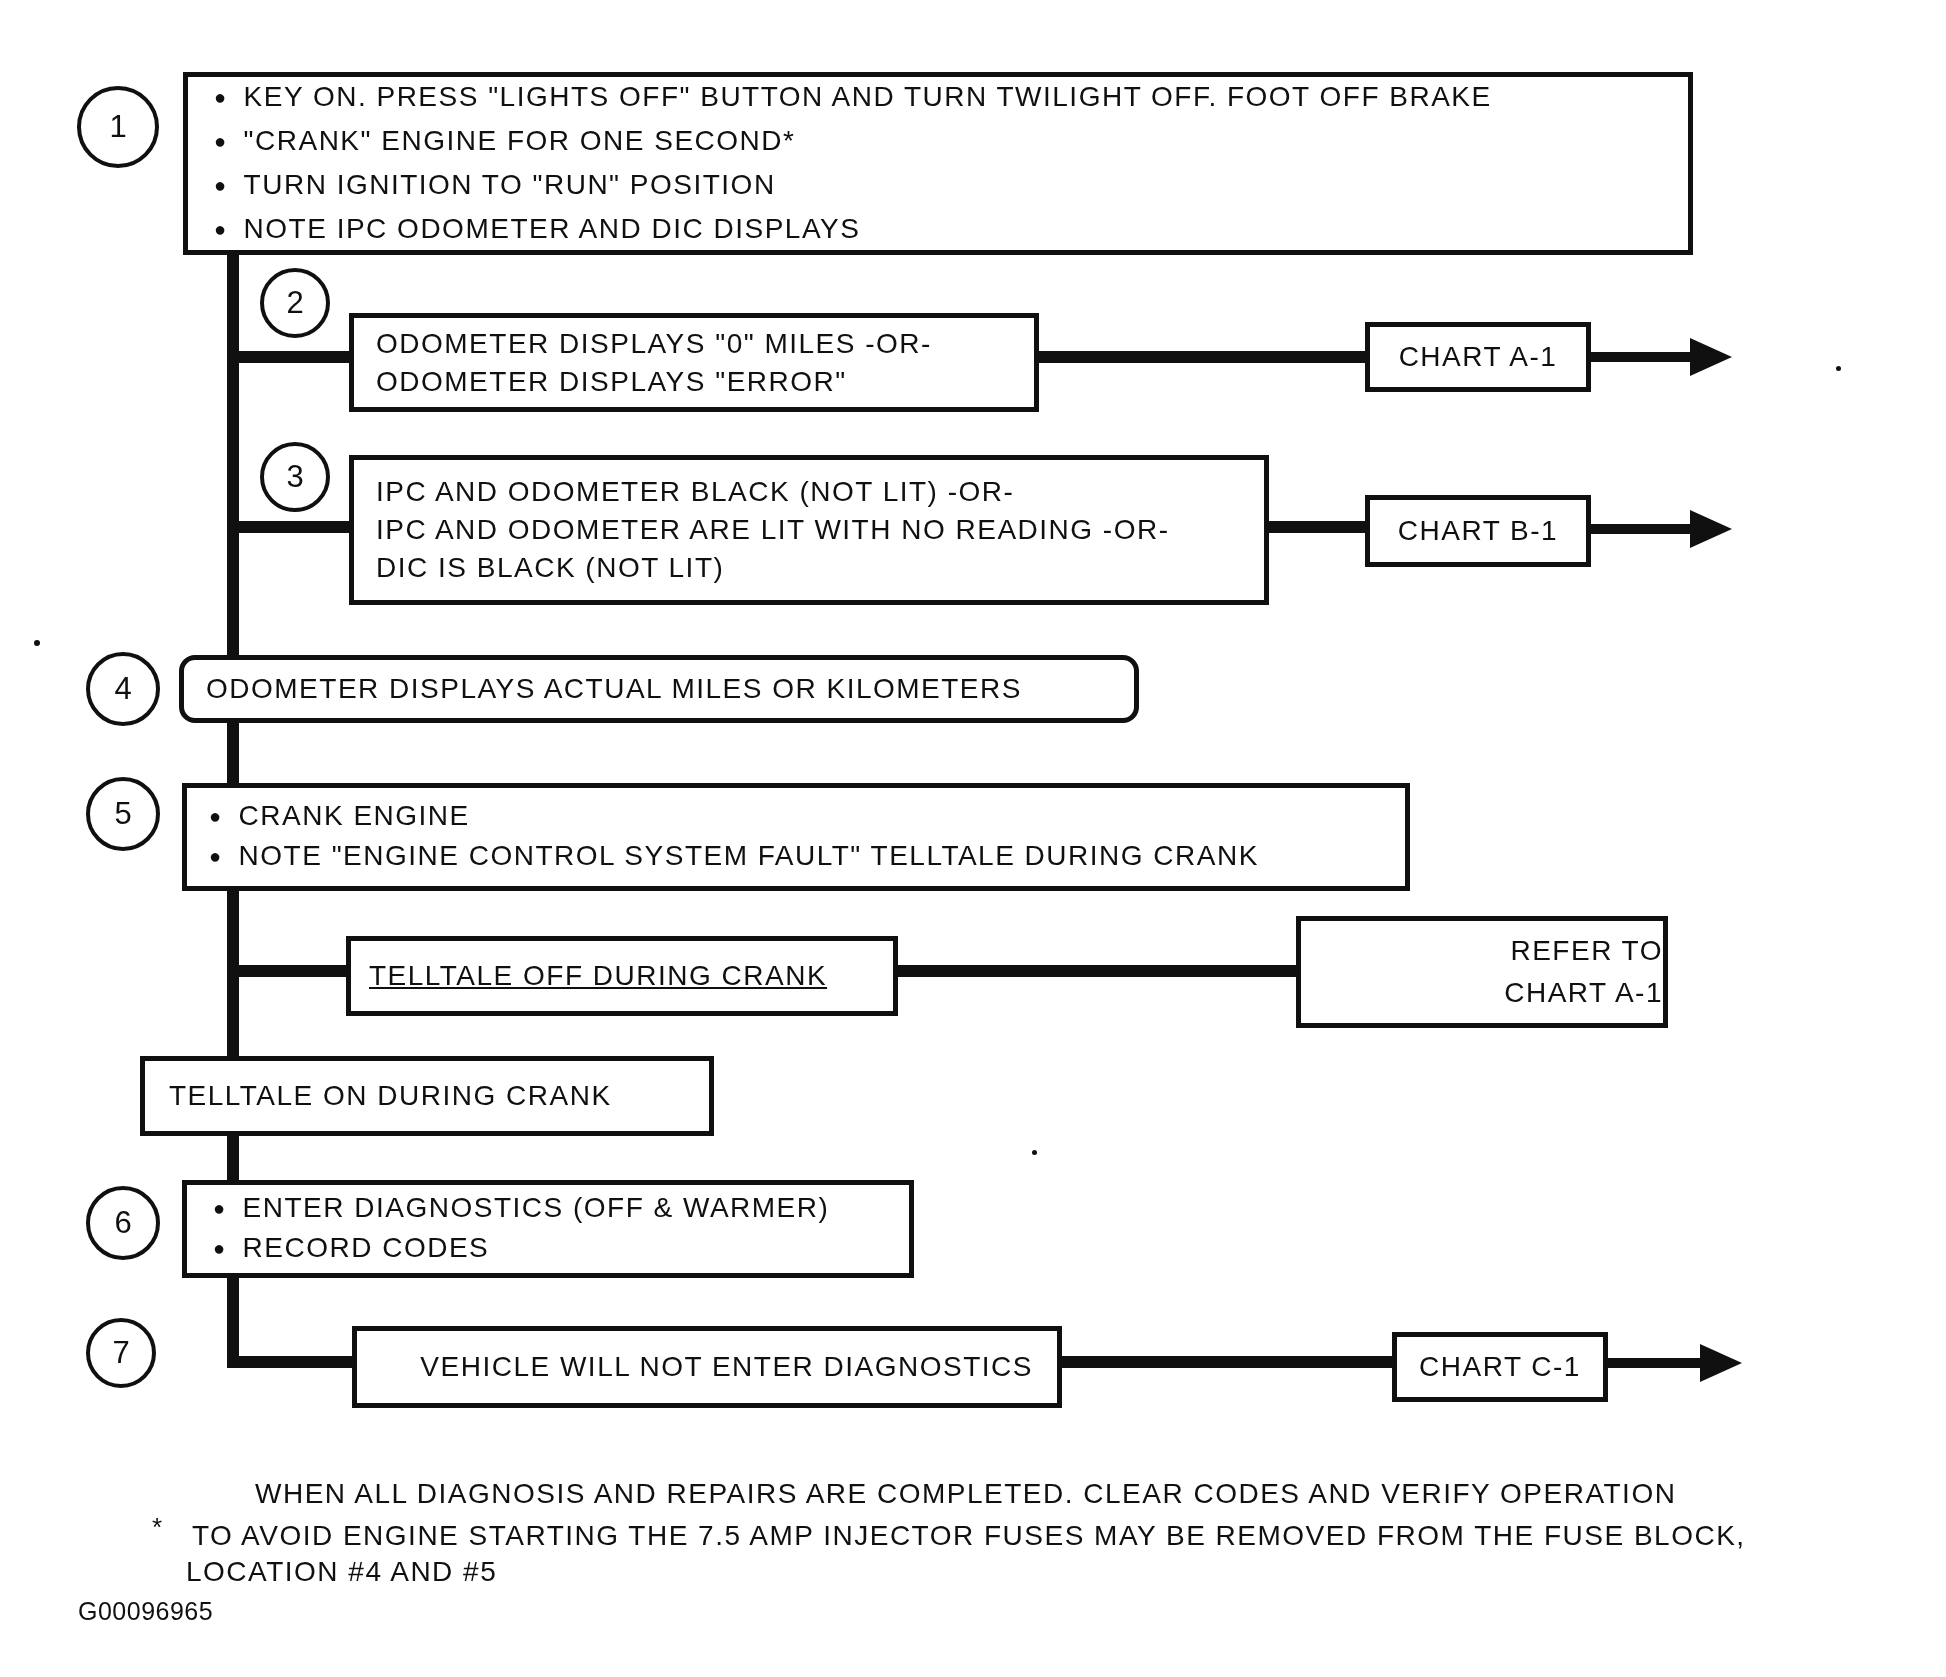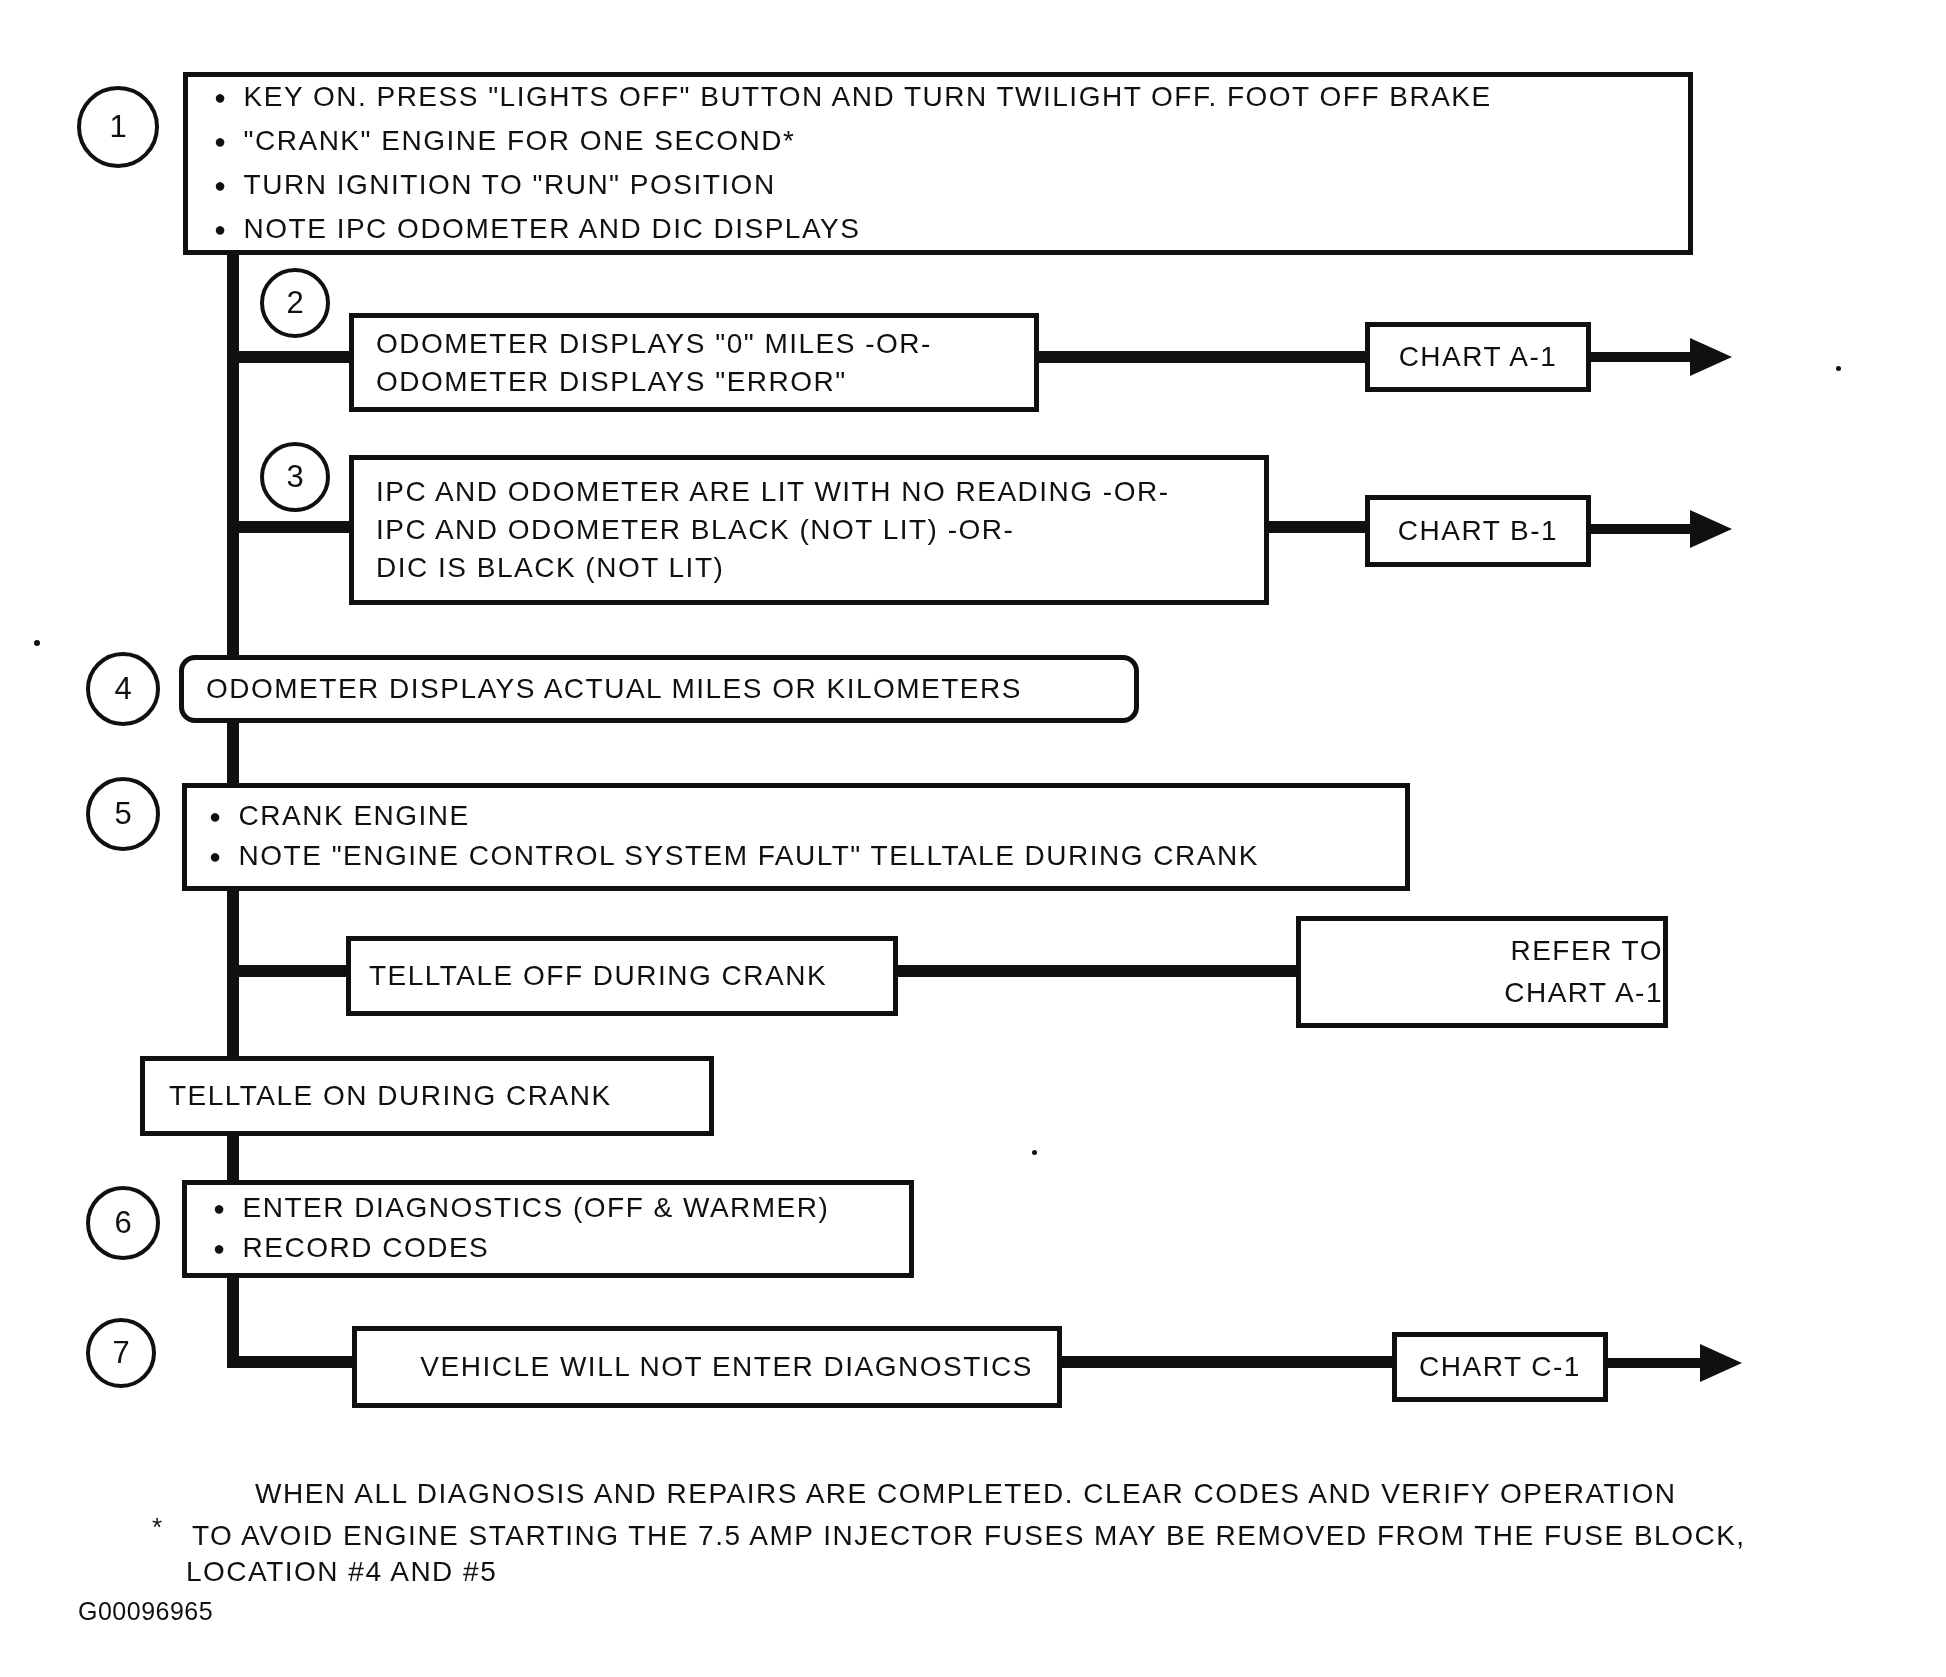--- a/index.html
+++ b/index.html
@@ -91,22 +91,22 @@
 
   <div class="box col" style="left:349px;top:313px;width:690px;height:99px;padding:4px 22px;">
     <div class="line38">ODOMETER DISPLAYS "0" MILES -OR-</div>
     <div class="line38">ODOMETER DISPLAYS "ERROR"</div>
   </div>
   <div class="chartbox" style="left:1365px;top:322px;width:226px;height:70px;">
     <span>CHART A-1</span>
   </div>
 
   <div class="box col" style="left:349px;top:455px;width:920px;height:150px;padding:4px 22px;">
+    <div class="line38">IPC AND ODOMETER BLACK (NOT LIT) -OR-</div>
     <div class="line38">IPC AND ODOMETER ARE LIT WITH NO READING -OR-</div>
-    <div class="line38">IPC AND ODOMETER BLACK (NOT LIT) -OR-</div>
     <div class="line38">DIC IS BLACK (NOT LIT)</div>
   </div>
   <div class="chartbox" style="left:1365px;top:495px;width:226px;height:72px;">
     <span>CHART B-1</span>
   </div>
 
   <div class="box vcenter" style="left:179px;top:655px;width:960px;height:68px;padding:0 22px;border-radius:16px;">
     <span style="white-space:nowrap;">ODOMETER DISPLAYS ACTUAL MILES OR KILOMETERS</span>
   </div>
 
@@ -115,21 +115,21 @@
         <span class="bullet">●</span>
         <span>CRANK ENGINE</span>
       </div>
     <div class="brow38">
         <span class="bullet">●</span>
         <span>NOTE "ENGINE CONTROL SYSTEM FAULT" TELLTALE DURING CRANK</span>
       </div>
   </div>
 
   <div class="box vcenter" style="left:346px;top:936px;width:552px;height:80px;padding:0 18px;">
-    <span style="white-space:nowrap;">TELLTALE OFF DURING CRANK</span>
+    <span style="white-space:nowrap;text-decoration:underline;">TELLTALE OFF DURING CRANK</span>
   </div>
   <div class="box col ccenter" style="left:1296px;top:916px;width:372px;height:112px;line-height:42px;">
     <div>REFER TO</div>
     <div>CHART A-1</div>
   </div>
 
   <div class="box vcenter" style="left:140px;top:1056px;width:574px;height:80px;padding:8px 24px;">
     <span style="white-space:nowrap;">TELLTALE ON DURING CRANK</span>
   </div>
 

